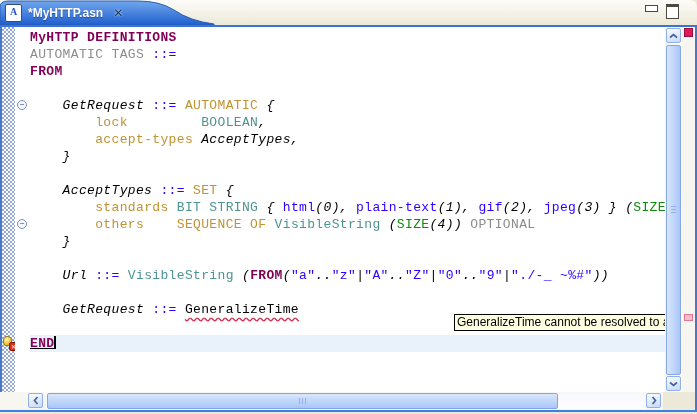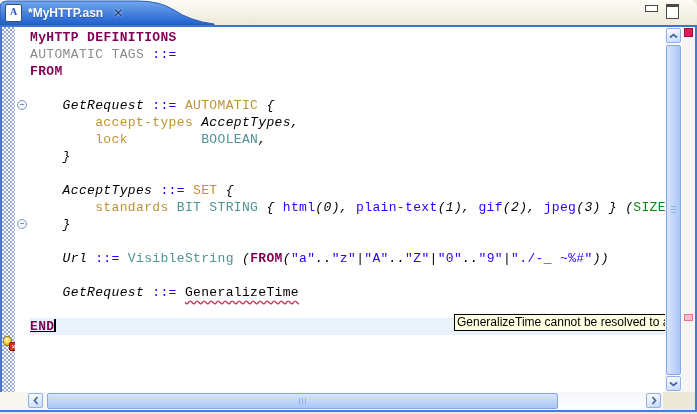--- a/index.html
+++ b/index.html
@@ -145,26 +145,27 @@
         <div class="fold" style="top: 192px;"></div>
       </div>
 
     <div class="textarea">
       <div id="code">
           <div class="cl"><span class="tk-k">MyHTTP</span><span class="tk-d"> </span><span class="tk-k">DEFINITIONS</span></div>
           <div class="cl"><span class="tk-g">AUTOMATIC TAGS</span><span class="tk-d"> </span><span class="tk-b">::=</span></div>
           <div class="cl"><span class="tk-k">FROM</span></div>
           <div class="cl"></div>
           <div class="cl"><span class="tk-d">    GetRequest </span><span class="tk-b">::=</span><span class="tk-d"> </span><span class="tk-gold">AUTOMATIC</span><span class="tk-d"> {</span></div>
+          <div class="cl"><span class="tk-d">        </span><span class="tk-gold">lock</span><span class="tk-d">         </span><span class="tk-t">BOOLEAN</span><span class="tk-d">,</span></div>
           <div class="cl"><span class="tk-d">        </span><span class="tk-gold">accept-types</span><span class="tk-d"> AcceptTypes,</span></div>
-          <div class="cl"><span class="tk-d">        </span><span class="tk-gold">lock</span><span class="tk-d">         </span><span class="tk-t">BOOLEAN</span><span class="tk-d">,</span></div>
           <div class="cl"><span class="tk-d">    }</span></div>
           <div class="cl"></div>
           <div class="cl"><span class="tk-d">    AcceptTypes </span><span class="tk-b">::=</span><span class="tk-d"> </span><span class="tk-gold">SET</span><span class="tk-d"> {</span></div>
           <div class="cl"><span class="tk-d">        </span><span class="tk-gold">standards</span><span class="tk-d"> </span><span class="tk-t">BIT STRING</span><span class="tk-d"> { </span><span class="tk-b">html</span><span class="tk-d">(0), </span><span class="tk-b">plain-text</span><span class="tk-d">(1), </span><span class="tk-b">gif</span><span class="tk-d">(2), </span><span class="tk-b">jpeg</span><span class="tk-d">(3) } (</span><span class="tk-grn">SIZE</span></div>
+          <div class="cl"><span class="tk-d">        </span><span class="tk-gold">others</span><span class="tk-d">    </span><span class="tk-gold">SEQUENCE OF</span><span class="tk-d"> </span><span class="tk-t">VisibleString</span><span class="tk-d"> (</span><span class="tk-grn">SIZE</span><span class="tk-d">(4)) </span><span class="tk-g">OPTIONAL</span></div>
           <div class="cl"><span class="tk-d">    }</span></div>
           <div class="cl"></div>
           <div class="cl"><span class="tk-d">    Url </span><span class="tk-b">::=</span><span class="tk-d"> </span><span class="tk-t">VisibleString</span><span class="tk-d"> (</span><span class="tk-k">FROM</span><span class="tk-d">(</span><span class="tk-b">"a"</span><span class="tk-d">..</span><span class="tk-b">"z"</span><span class="tk-d">|</span><span class="tk-b">"A"</span><span class="tk-d">..</span><span class="tk-b">"Z"</span><span class="tk-d">|</span><span class="tk-b">"0"</span><span class="tk-d">..</span><span class="tk-b">"9"</span><span class="tk-d">|</span><span class="tk-b">"./-_ ~%#"</span><span class="tk-d">))</span></div>
           <div class="cl"></div>
           <div class="cl"><span class="tk-d">    GetRequest </span><span class="tk-b">::=</span><span class="tk-d"> </span><span class="tk-err"><span class="tk-errw">GeneralizeTime</span></span></div>
           <div class="cl"></div>
           <div class="cl cur"><span class="tk-k">END</span><span class="caret"></span></div>
         </div>
       <div class="tooltip">GeneralizeTime cannot be resolved to a type</div>
     </div>

